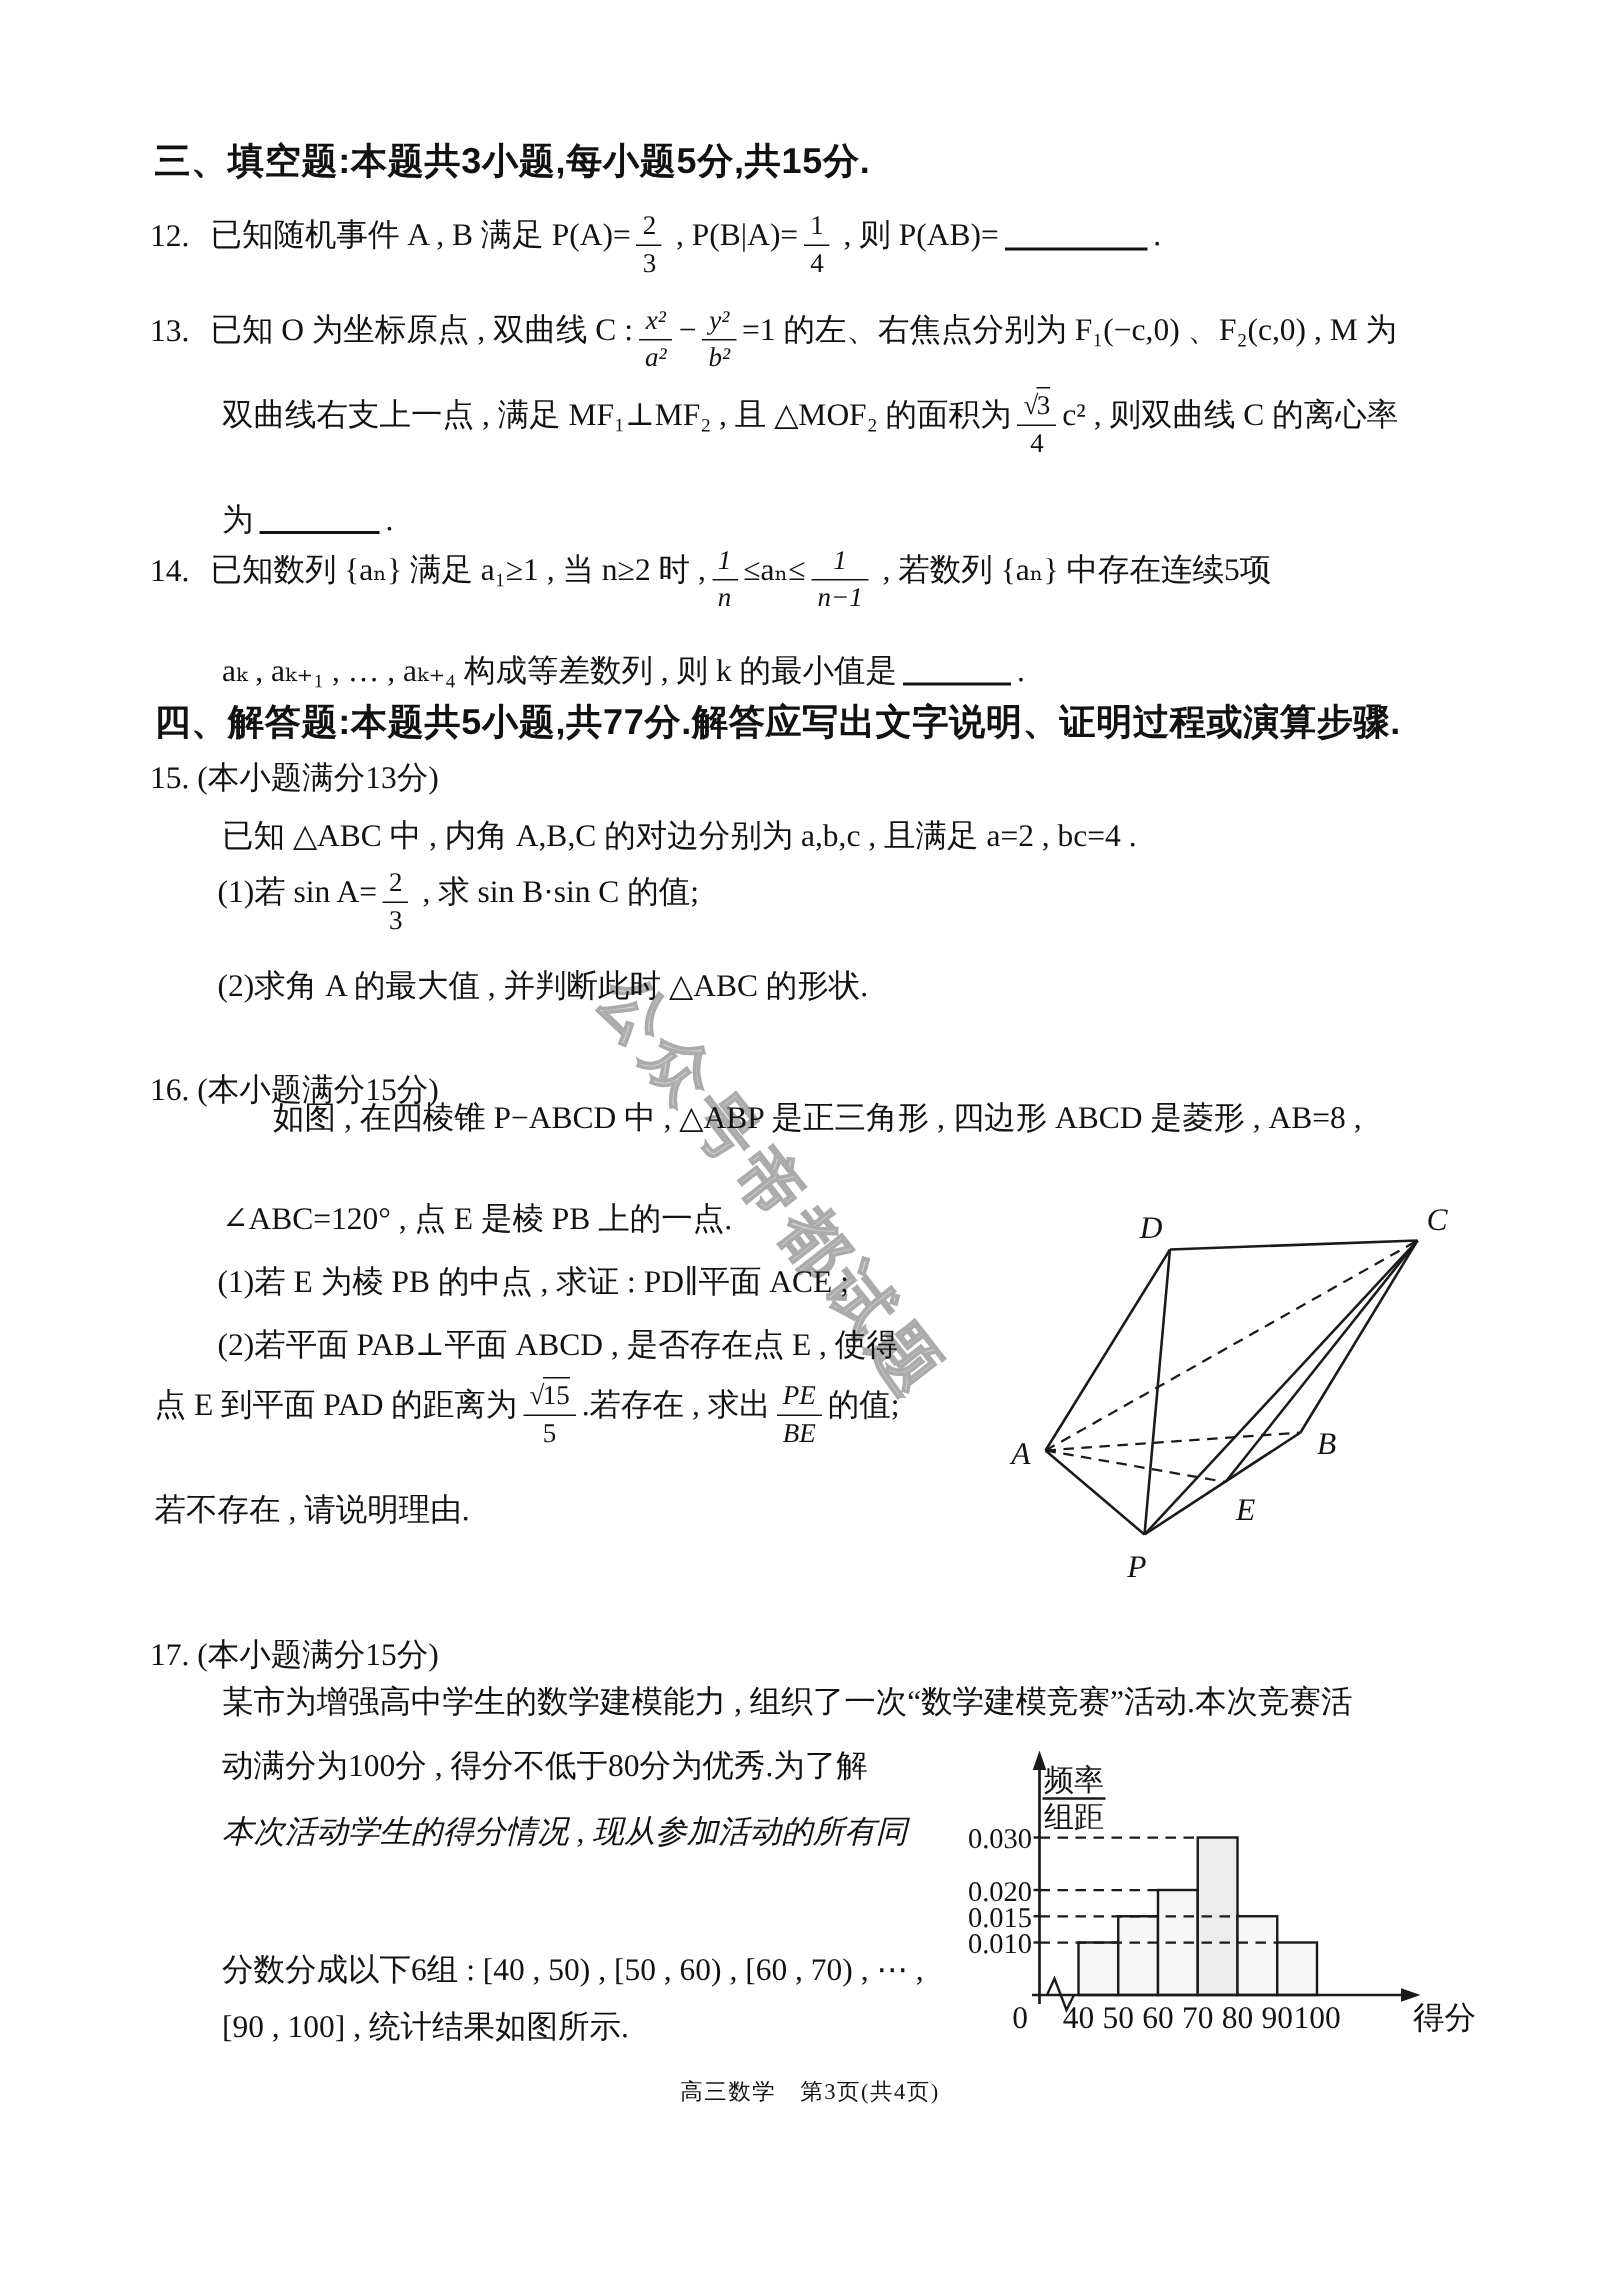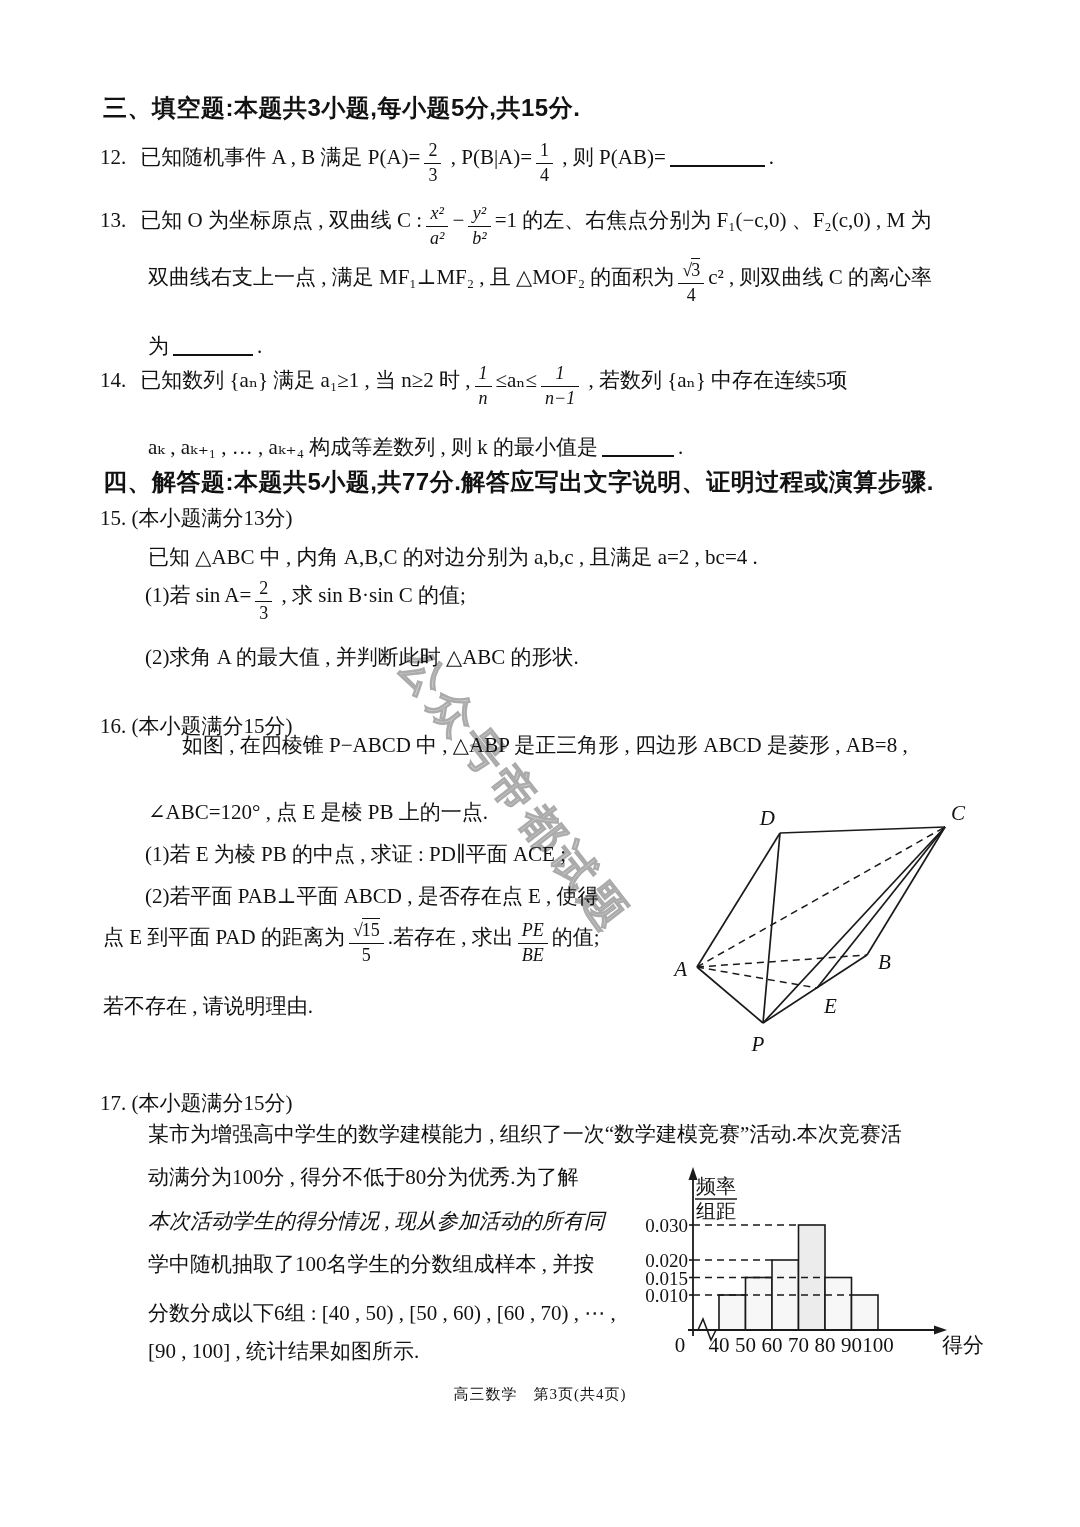--- a/index.html
+++ b/index.html
@@ -98,21 +98,20 @@
     <text class="vlabel" x="42" y="184" text-anchor="end">A</text>
     <text class="vlabel" x="233" y="177" text-anchor="start">B</text>
     <text class="vlabel" x="179" y="221" text-anchor="start">E</text>
     <text class="vlabel" x="113" y="259" text-anchor="middle">P</text>
   </svg>
 
   <div class="line" style="left:100px;top:1077px;margin-top:12px;">17. (本小题满分15分)</div>
   <div class="line" style="left:148px;top:1120px;">某市为增强高中学生的数学建模能力 , 组织了一次“数学建模竞赛”活动.本次竞赛活</div>
   <div class="line" style="left:148px;top:1163px;">动满分为100分 , 得分不低于80分为优秀.为了解</div>
   <div class="line" style="left:148px;top:1207px;font-style:italic;">本次活动学生的得分情况 , 现从参加活动的所有同</div>
-  <div class="line" style="left:148px;top:1250px;">学中随机抽取了100名学生的分数组成样本 , 并按</div>
   <div class="line" style="left:148px;top:1299px;text-align:right;">分数分成以下6组 : [40 , 50) , [50 , 60) , [60 , 70) ,  ⋯ ,</div>
   <div class="line" style="left:148px;top:1337px;text-align:center;">[90 , 100] , 统计结果如图所示.</div>
 
   <svg id="hist" style="position:absolute;left:628px;top:1162px;" width="380" height="215" viewBox="0 0 380 215">
     <g id="hist-bars">
         <rect x="91" y="133" width="26.5" height="35" fill="#f7f7f7" stroke="#1a1a1a" stroke-width="1.6"></rect>
         <rect x="117.5" y="115.5" width="26.5" height="52.5" fill="#f7f7f7" stroke="#1a1a1a" stroke-width="1.6"></rect>
         <rect x="144" y="98" width="26.5" height="70" fill="#f7f7f7" stroke="#1a1a1a" stroke-width="1.6"></rect>
         <rect x="170.5" y="63" width="26.5" height="105" fill="#ececec" stroke="#1a1a1a" stroke-width="1.6"></rect>
         <rect x="197" y="115.5" width="26.5" height="52.5" fill="#f7f7f7" stroke="#1a1a1a" stroke-width="1.6"></rect>

